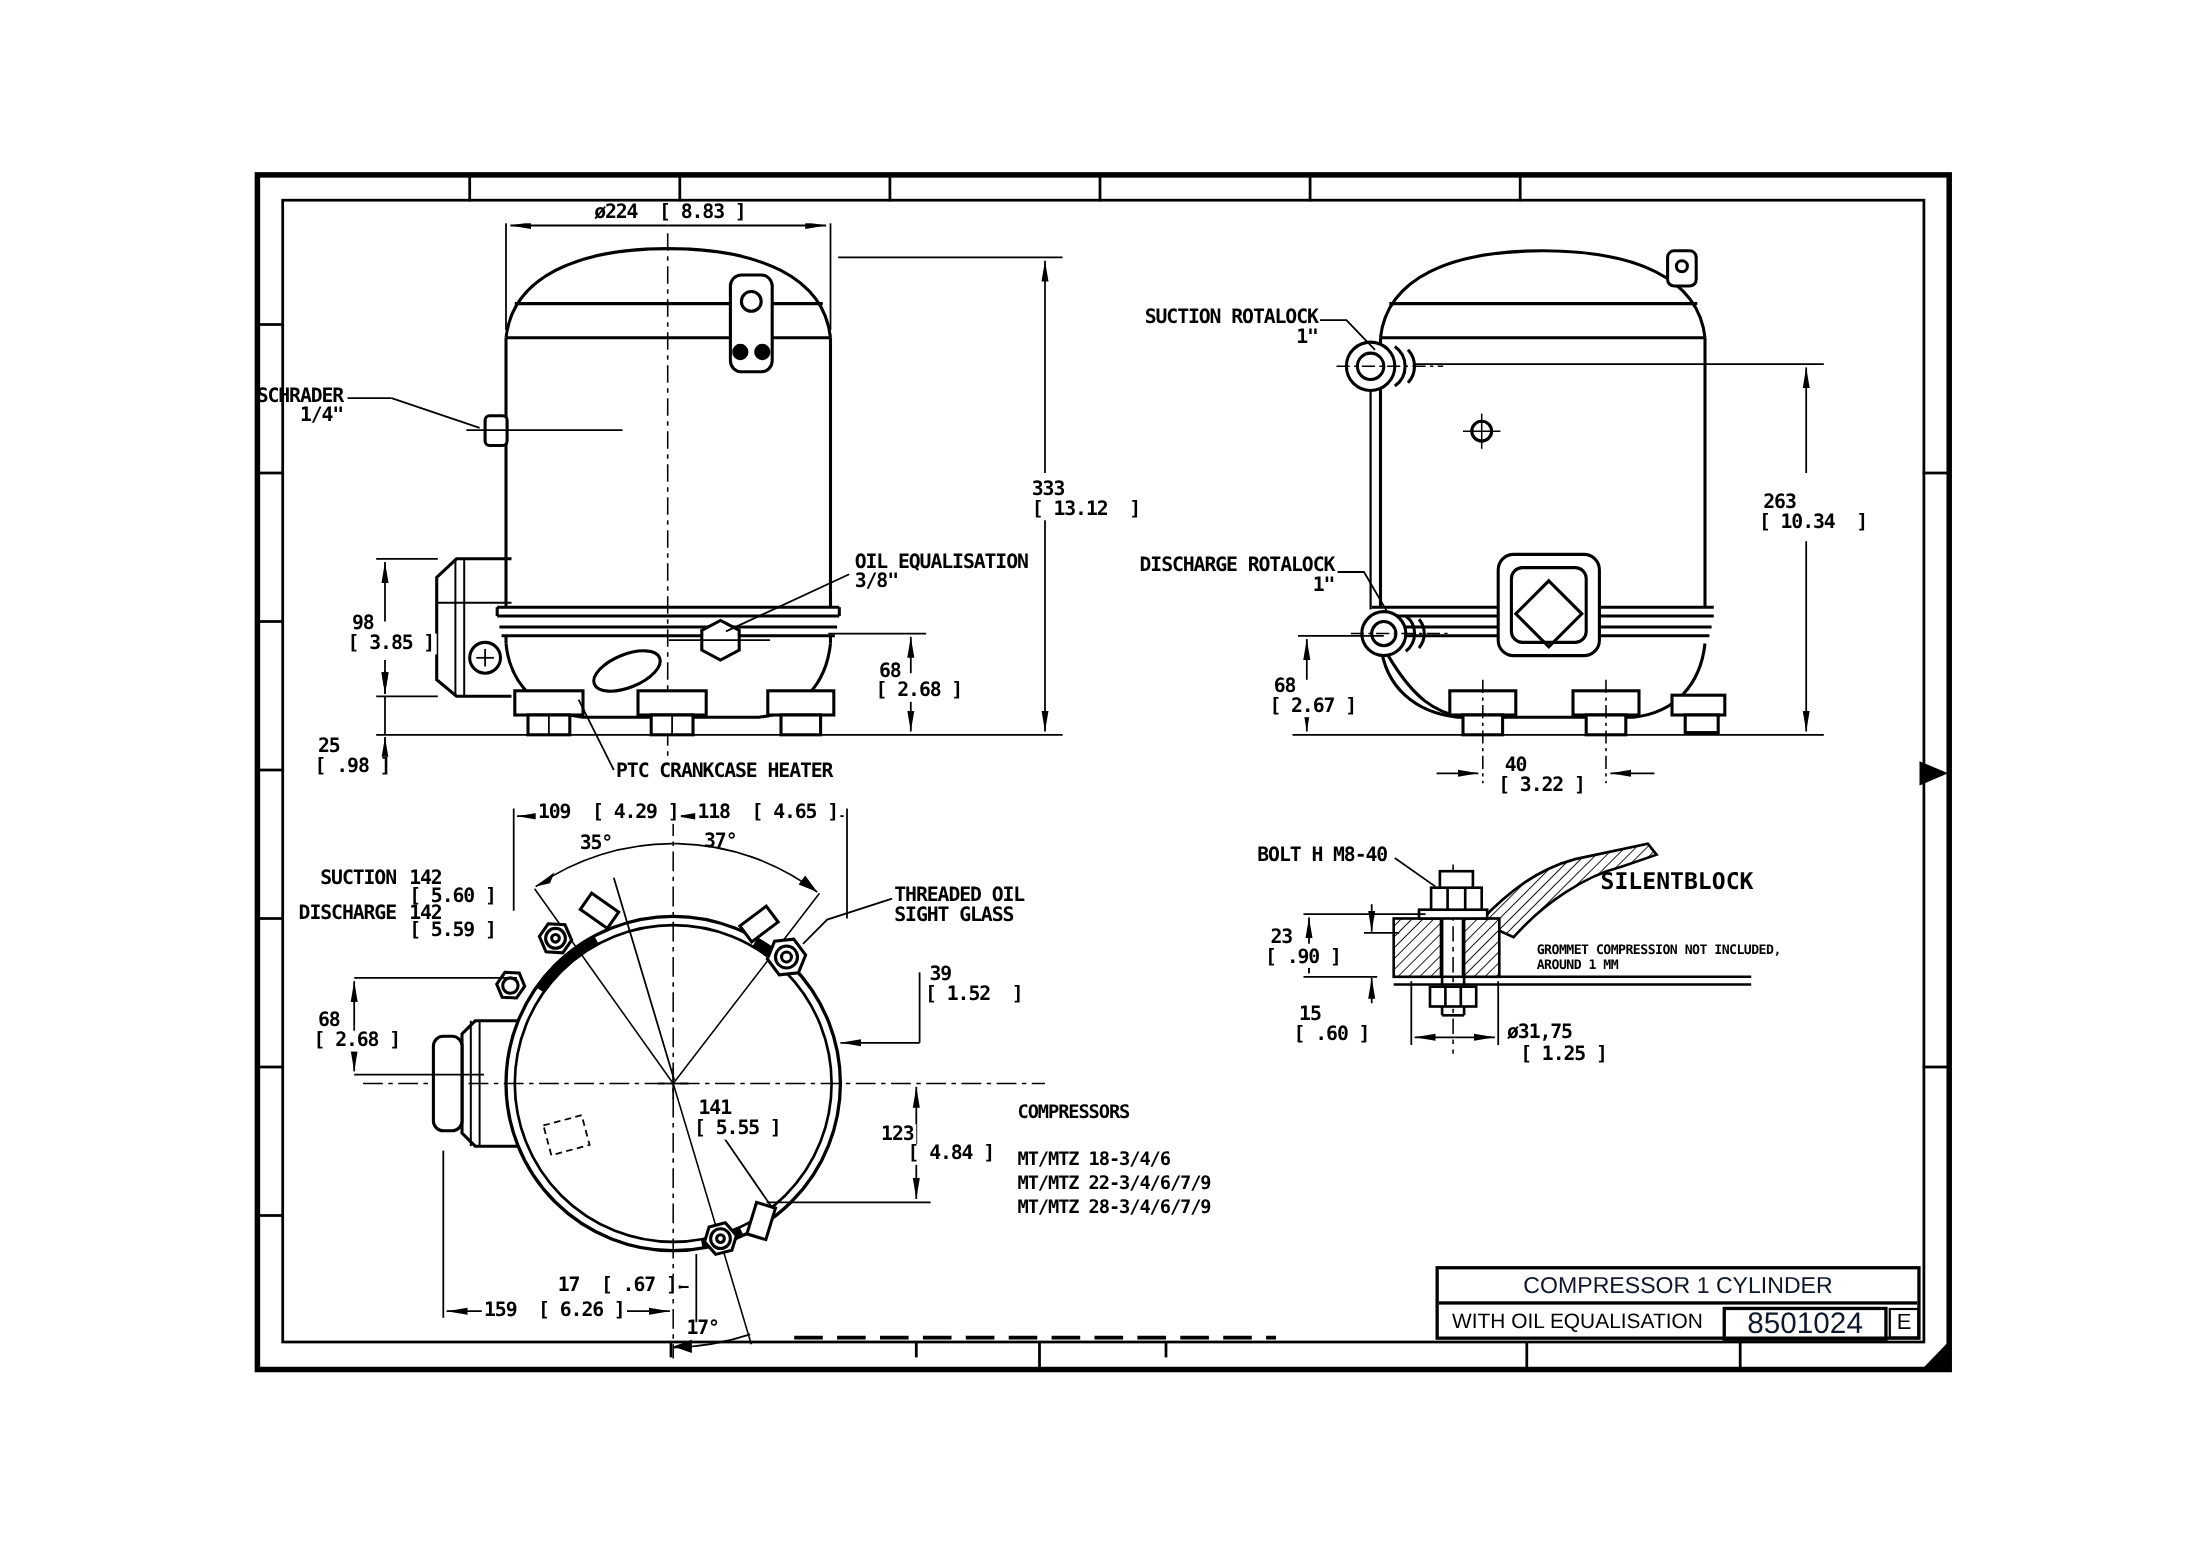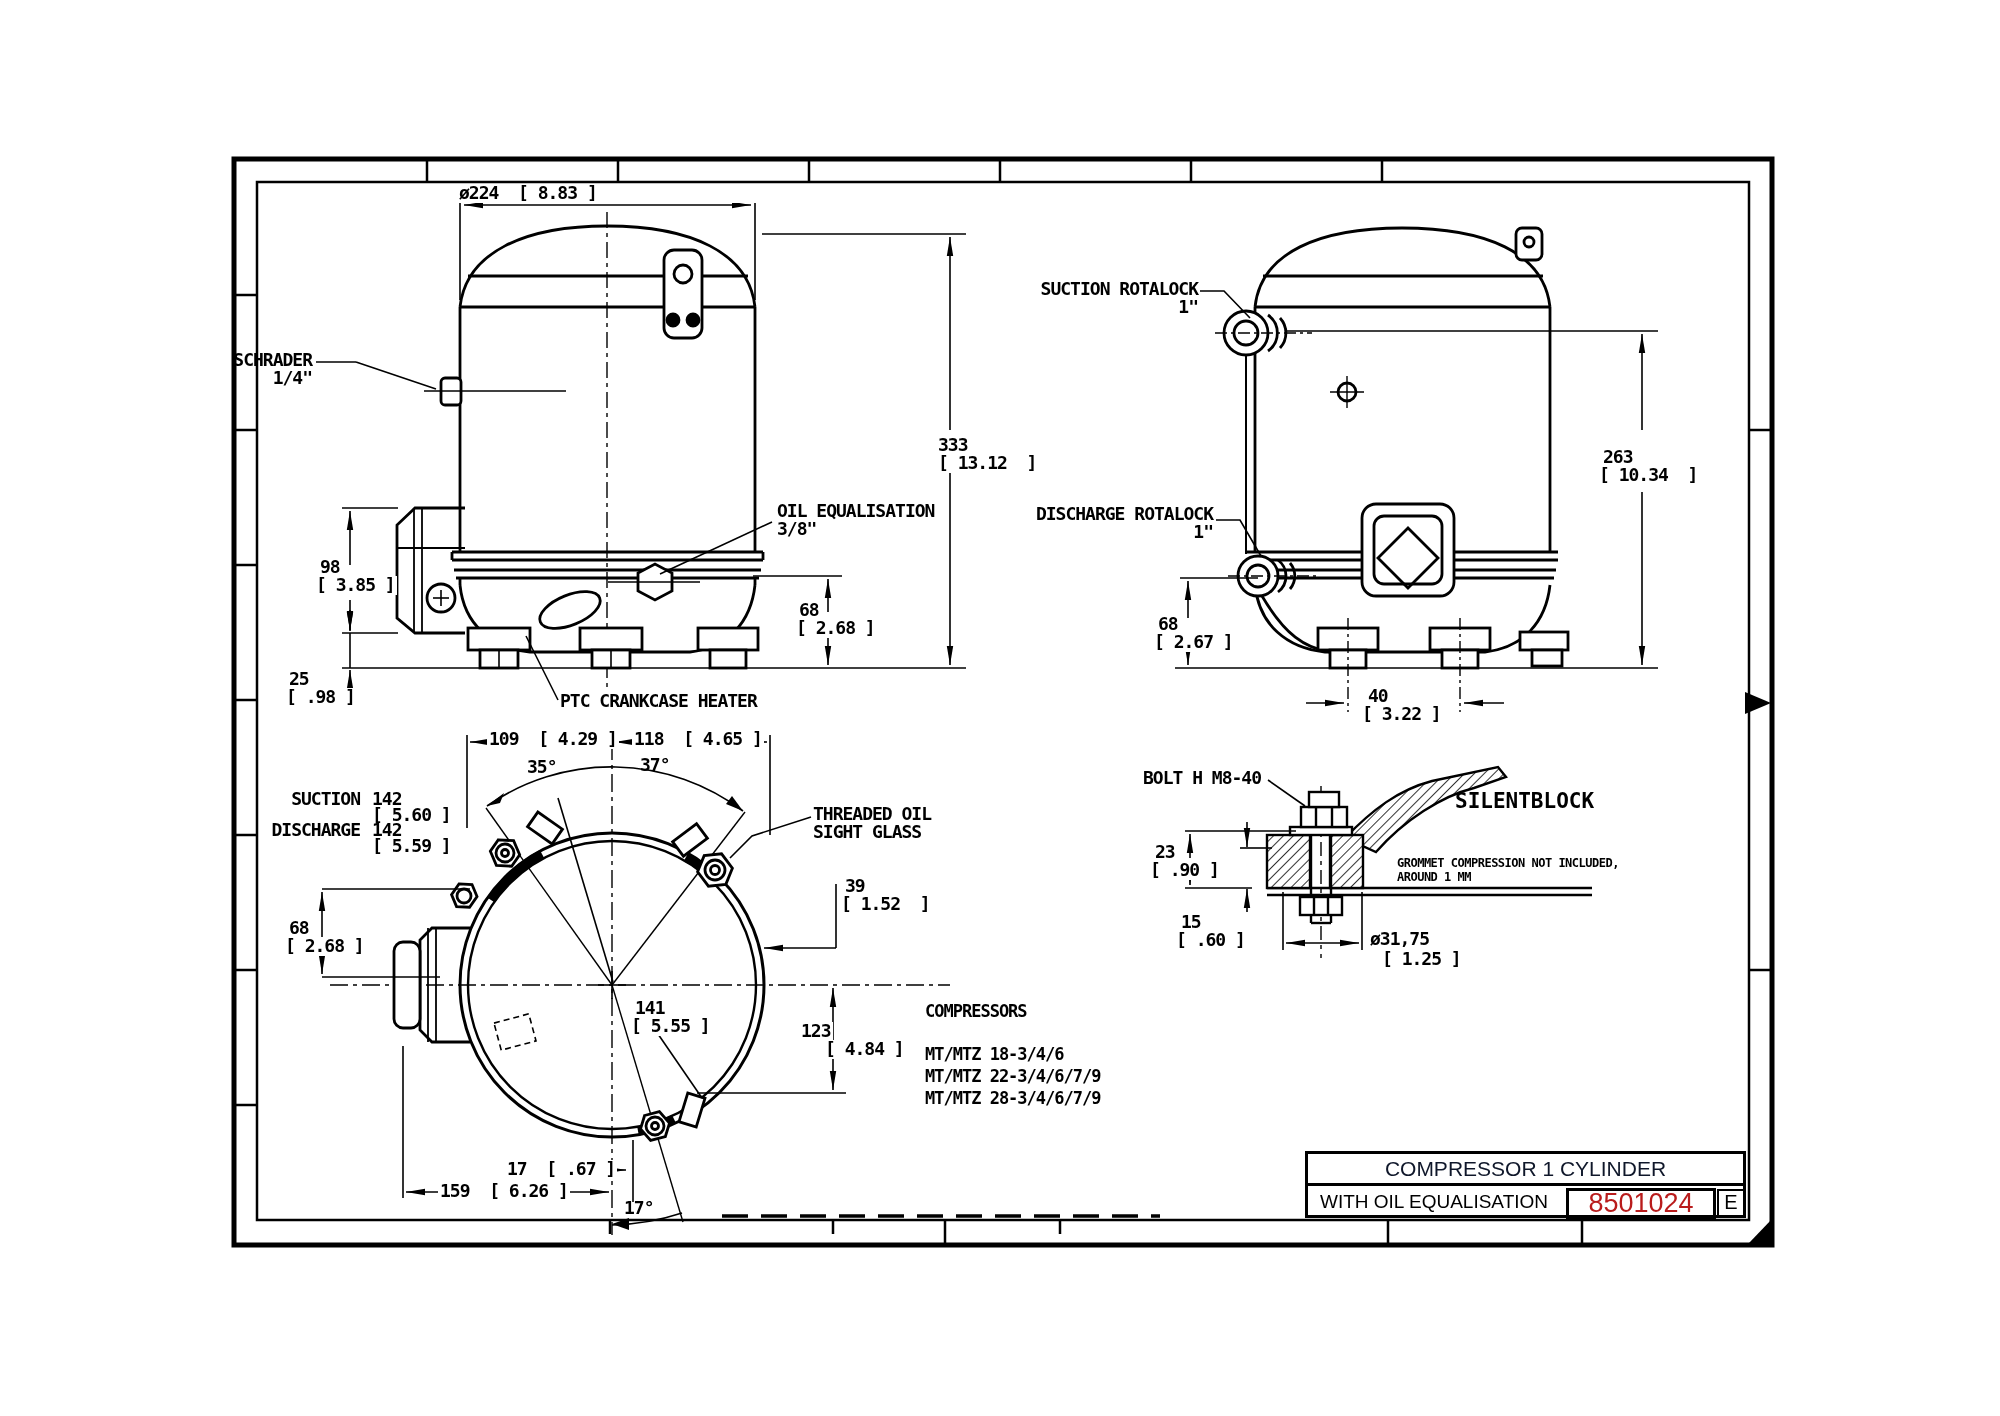--- a/index.html
+++ b/index.html
@@ -3,34 +3,34 @@
 <meta charset="utf-8">
 <style>
   html,body{margin:0;padding:0;background:#fff;}
   #sheet{position:relative;width:2000px;height:1416px;background:#fff;overflow:hidden;
          font-family:"DejaVu Sans Mono",monospace;}
   #art{position:absolute;left:0;top:0;}
   .cad{position:absolute;font-family:"DejaVu Sans Mono",monospace;font-weight:bold;
        font-size:18px;line-height:1.05;letter-spacing:-1px;color:#000;white-space:pre;}
   .bg{background:#fff;padding:0 2px;}
   .rt{text-align:right;}
-  .ctr{}
+  .ctr{text-align:center;}
   .md{font-size:17px;}
   .sb{font-size:21px;letter-spacing:0;}
   .note{font-size:12px;line-height:1.15;letter-spacing:-0.5px;}
   
   #tblock{position:absolute;left:1305px;top:1151px;width:441px;height:67px;
           border:3px solid #000;box-sizing:border-box;background:#fff;
           font-family:"Liberation Sans",sans-serif;}
   #tb-title{position:absolute;left:0;top:0;width:100%;height:32px;border-bottom:3px solid #000;
             box-sizing:border-box;text-align:center;line-height:30px;font-size:21px;color:#0f172a;}
   #tb-sub{position:absolute;left:0;top:34px;width:252px;height:27px;text-align:center;
           line-height:27px;font-size:19px;color:#000;}
   #tb-num{position:absolute;left:258px;top:34px;width:144px;height:25px;border:3px solid #000;
-          text-align:center;line-height:24px;font-size:27px;color:#b91c1c;}
+          text-align:center;line-height:24px;font-size:27px;color:#0f172a;}
   #tb-rev{position:absolute;left:409px;top:35px;width:24px;height:24px;border:2px solid #000;
           text-align:center;line-height:23px;font-size:20px;color:#000;}
 </style>
 </head>
 <body>
 
 <div id="sheet">
 
 <svg id="art" width="2000" height="1416" viewBox="0 0 2000 1416">
   <defs>

